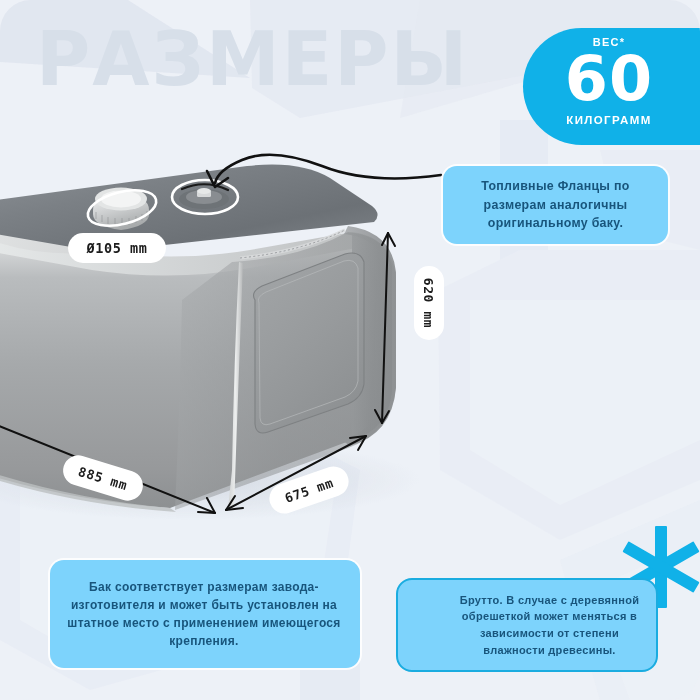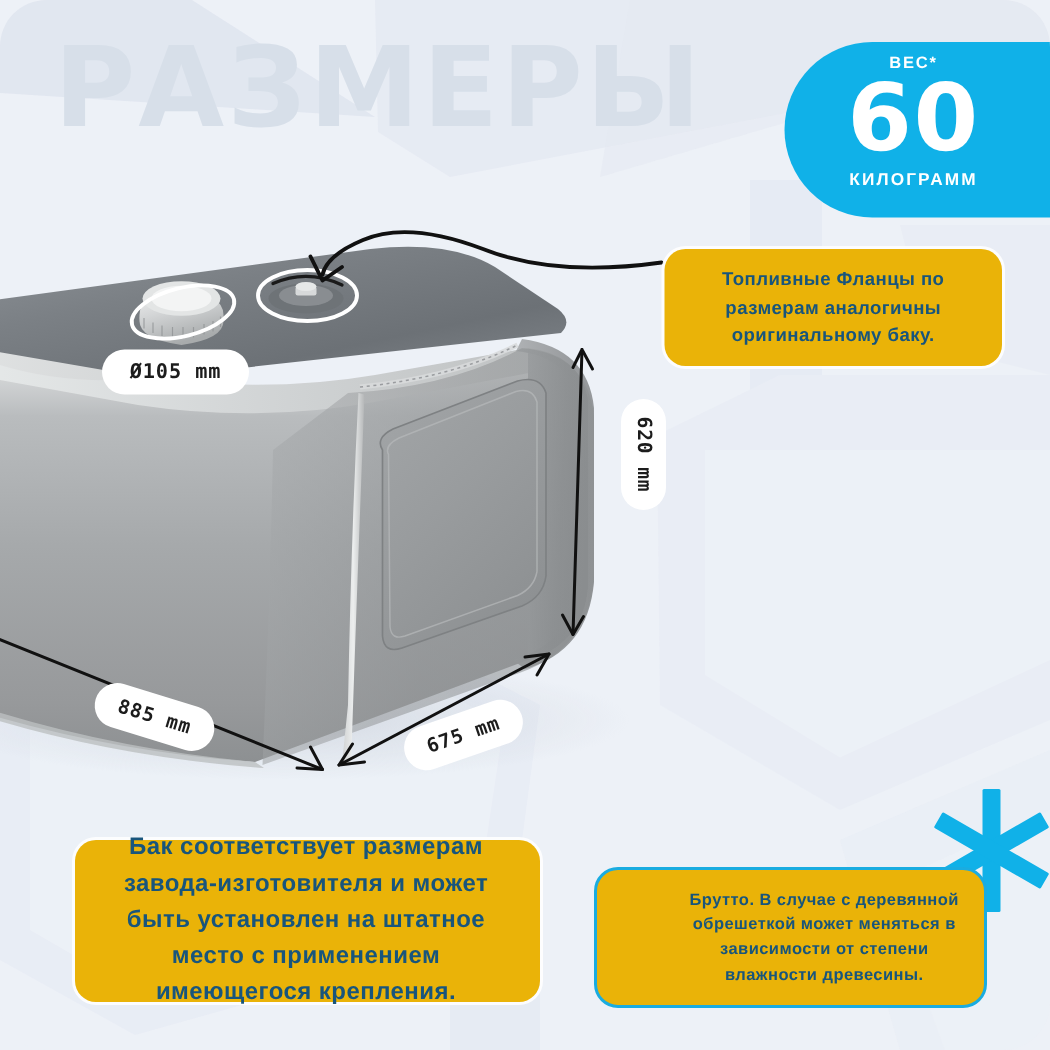--- a/index.html
+++ b/index.html
@@ -69,42 +69,42 @@
     font-size:11.5px;
     font-weight:bold;
     letter-spacing:1.4px;
     margin-left:-28px;
     margin-top:5px;
   }
 
   
   .info-box {
     position:absolute;
-    background:#eab308;
+    background:#7dd3fc;
     border-radius:14px;
     color:#18557c;
     text-align:center;
     display:flex;
     align-items:center;
     justify-content:center;
     z-index:6;
     box-shadow:0 0 0 2px rgba(255,255,255,0.85);
   }
   .info-box .txt {
     font-size:13.2px;
     font-weight:bold;
     line-height:1.52;
     letter-spacing:0.3px;
     padding:0 14px;
   }
   #box-flange { left:443px; top:166px; width:225px; height:78px; }
   #box-flange .txt { font-size:12.4px; }
 
   #box-note-left { left:50px; top:560px; width:310px; height:108px; }
-  #box-note-left .txt { font-size:16px;padding-left:12px; }
+  #box-note-left .txt { font-size:12px;padding-left:12px; }
 
   #box-note-right {
     left:396px; top:578px; width:262px; height:94px;
     border:2px solid #1aace0;
     border-radius:16px;
     box-shadow:none;
   }
   #box-note-right .txt { font-size:11px;margin-left:45px; }
 
   

